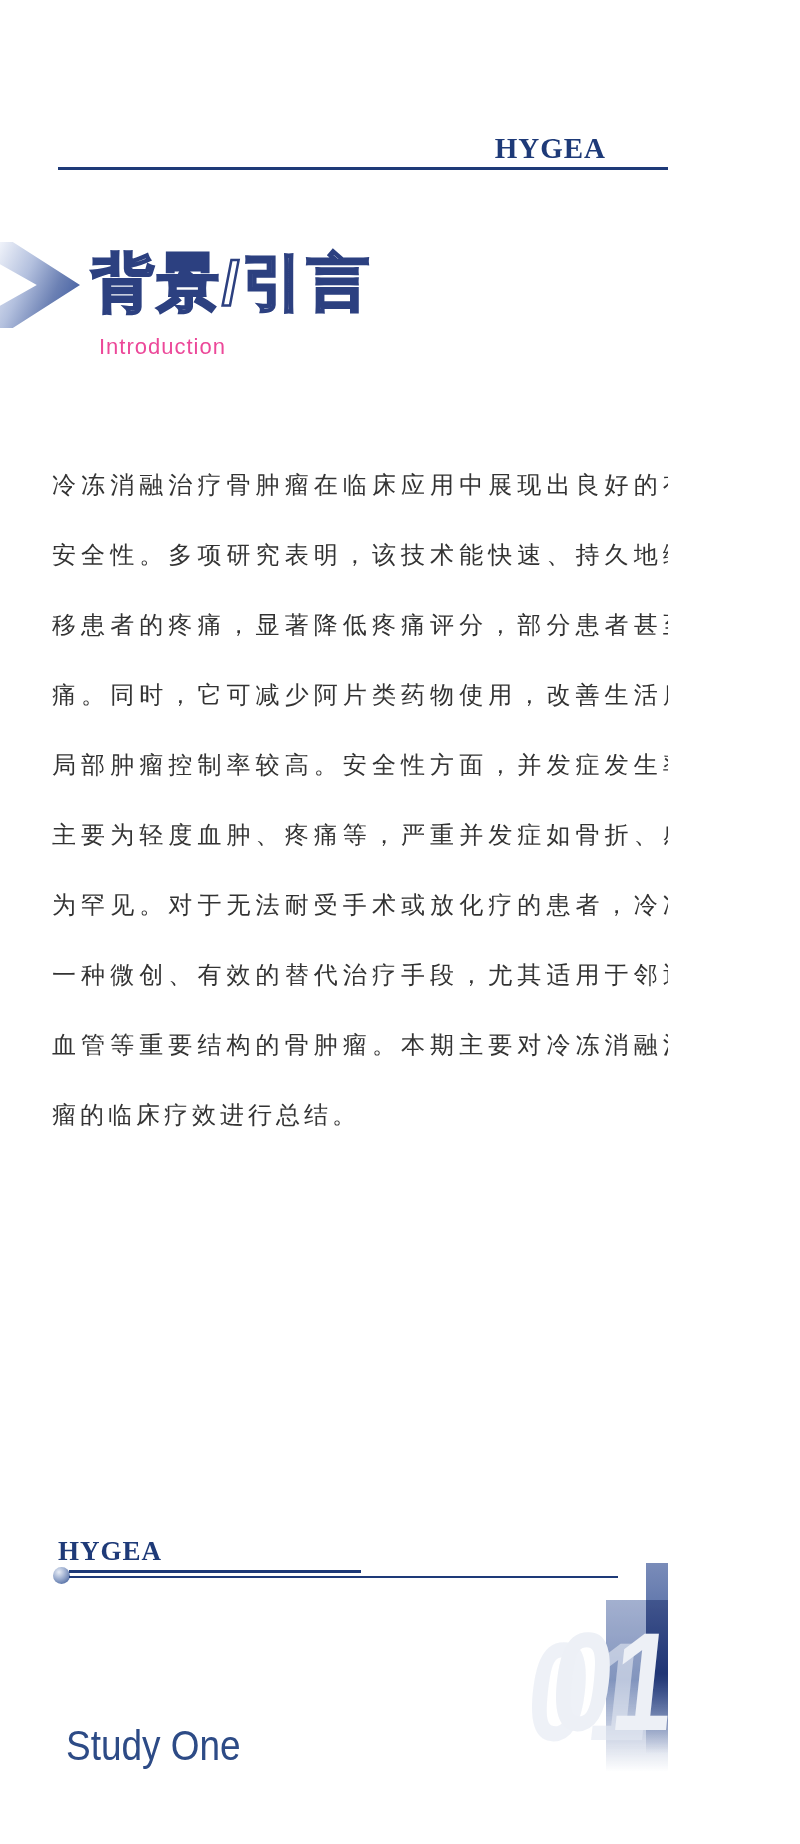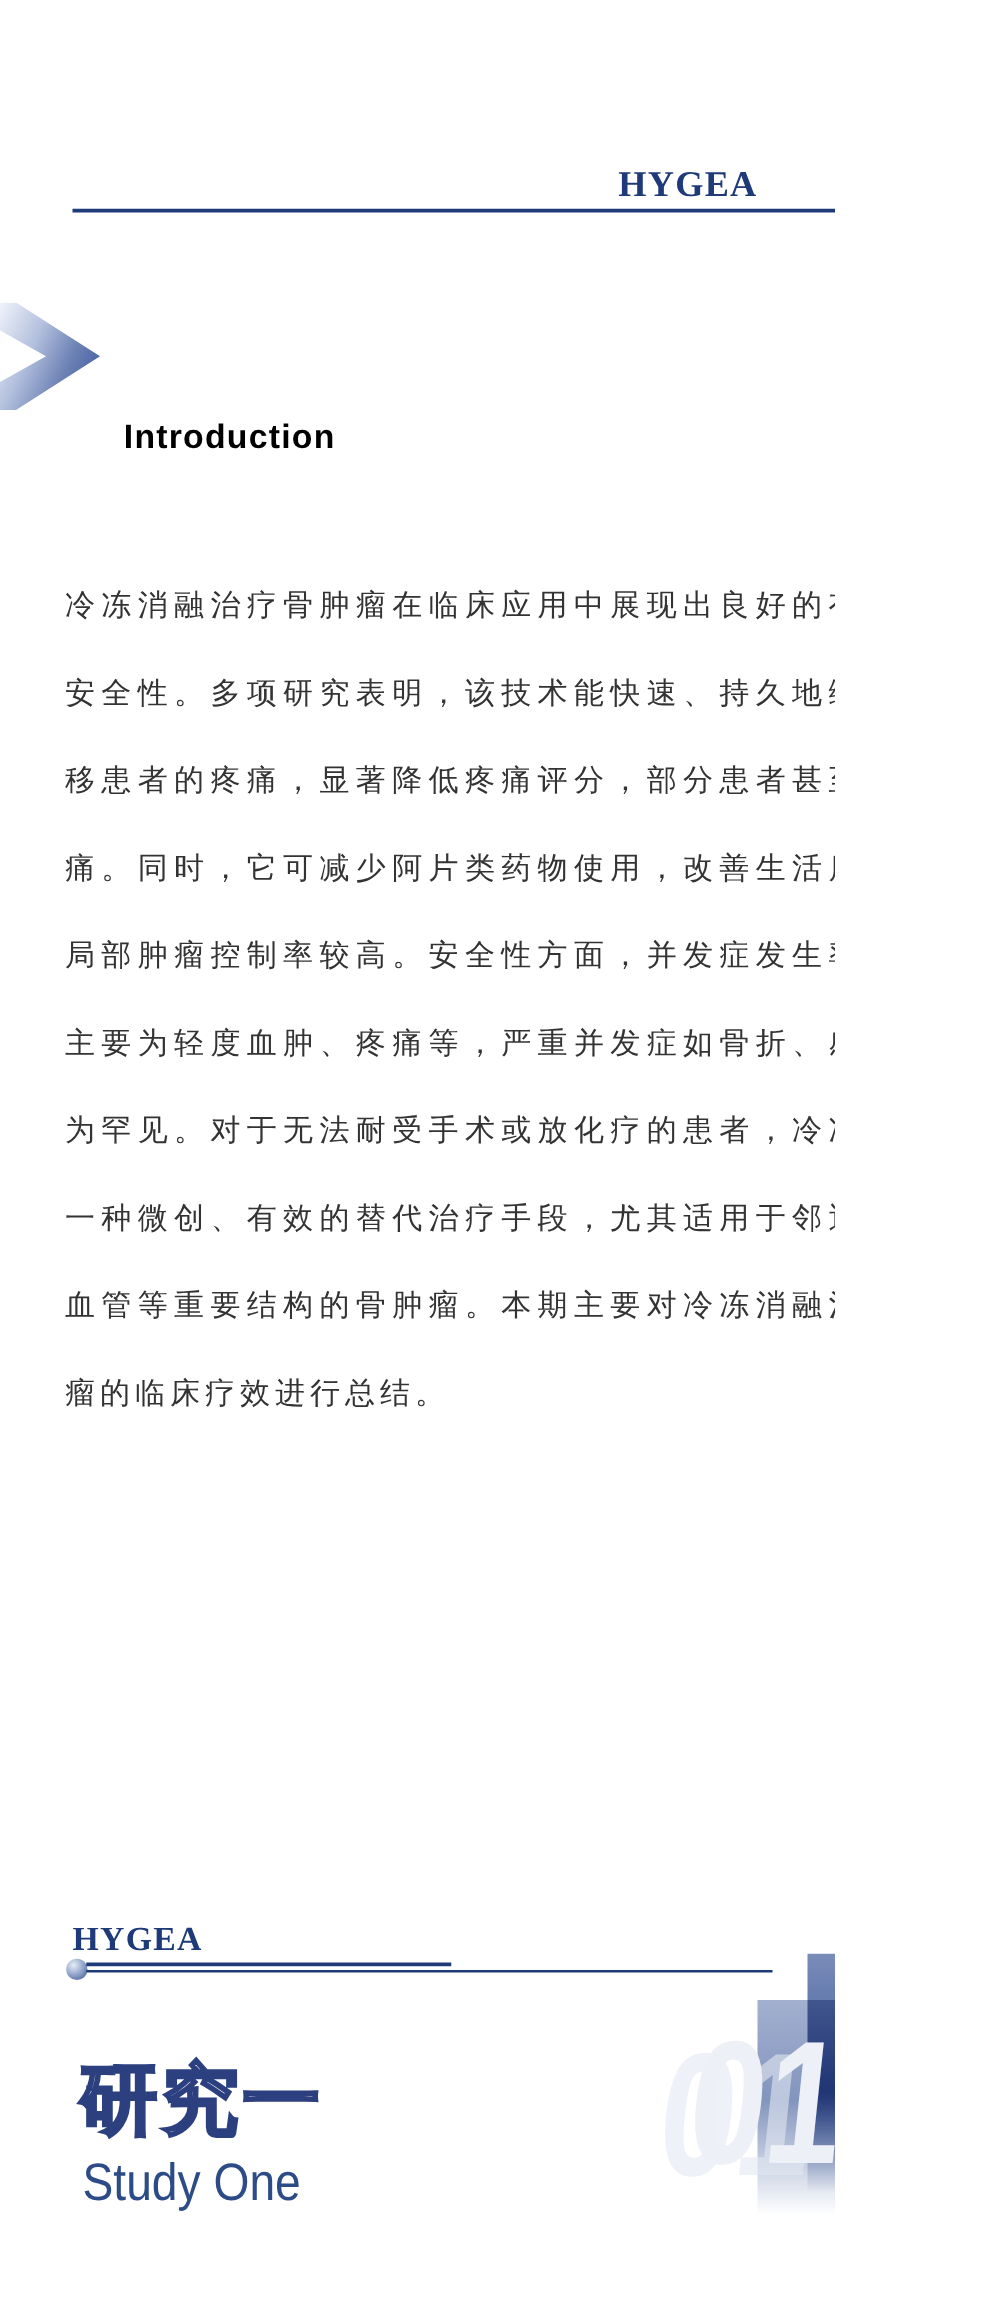--- a/index.html
+++ b/index.html
@@ -51,24 +51,23 @@
     position:absolute;
     left:92px;
     top:252px;
     font-size:62px;
     line-height:1;
   }
   .intro-title-en{
     position:absolute;
     left:99px;
     top:334px;
-    font-size:27px;
+    font-size:22px;
     letter-spacing:1px;
-    color:#000000;
-    font-weight:bold;
+    color:#ec4899;
   }
   .intro-body{
     position:absolute;
     left:52px;
     top:450px;
     width:726px;
     font-size:24px;
     line-height:70px;
     letter-spacing:4px;
     color:#333333;
@@ -168,29 +167,29 @@
 </style>
 </head>
 <body>
 
 <div class="page">
 
   <div class="top-logo">HYGEA</div>
   <div class="top-rule"></div>
 
   <div class="arrow-icon"></div>
+  <div class="intro-title-cn title-outline">背景/引言</div>
   <div class="intro-title-en">Introduction</div>
   <div class="intro-body">冷冻消融治疗骨肿瘤在临床应用中展现出良好的有效性和安全性。多项研究表明，该技术能快速、持久地缓解骨转移患者的疼痛，显著降低疼痛评分，部分患者甚至完全无痛。同时，它可减少阿片类药物使用，改善生活质量，且局部肿瘤控制率较高。安全性方面，并发症发生率较低，主要为轻度血肿、疼痛等，严重并发症如骨折、感染等较为罕见。对于无法耐受手术或放化疗的患者，冷冻消融是一种微创、有效的替代治疗手段，尤其适用于邻近神经、血管等重要结构的骨肿瘤。本期主要对冷冻消融治疗骨肿瘤的临床疗效进行总结。</div>
 
   <div class="bottom-logo">HYGEA</div>
   <div class="rule-ball"></div>
   <div class="rule-thick"></div>
   <div class="rule-thin"></div>
 
   <div class="num-rect-right"></div>
   <div class="num-rect-left"></div>
   <div class="big-number ghost">01</div>
   <div class="big-number main">01</div>
 
-  <div class="study-title-cn title-outline">研究一</div>
   <div class="study-title-en">Study One</div>
 
 </div>
 
 </body></html>

